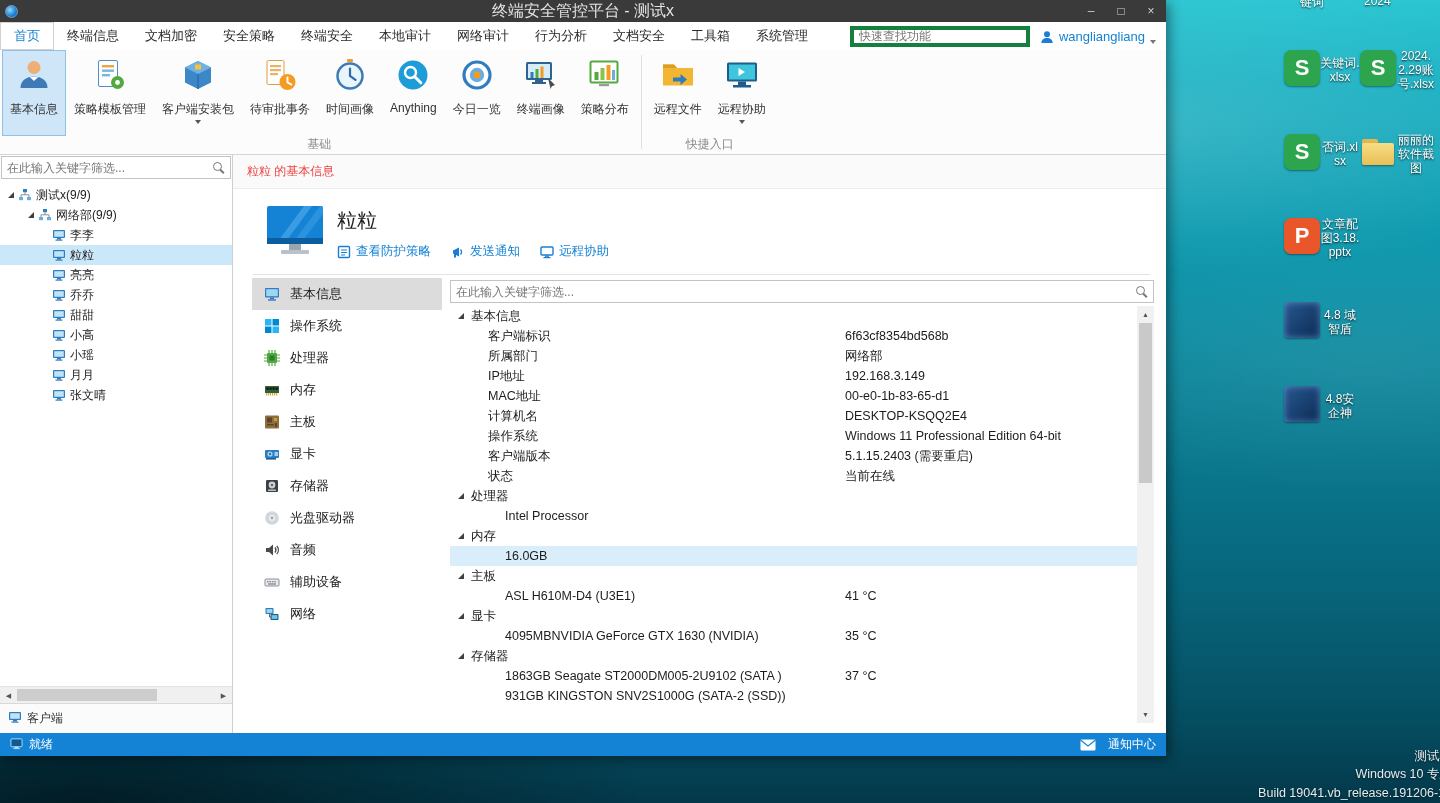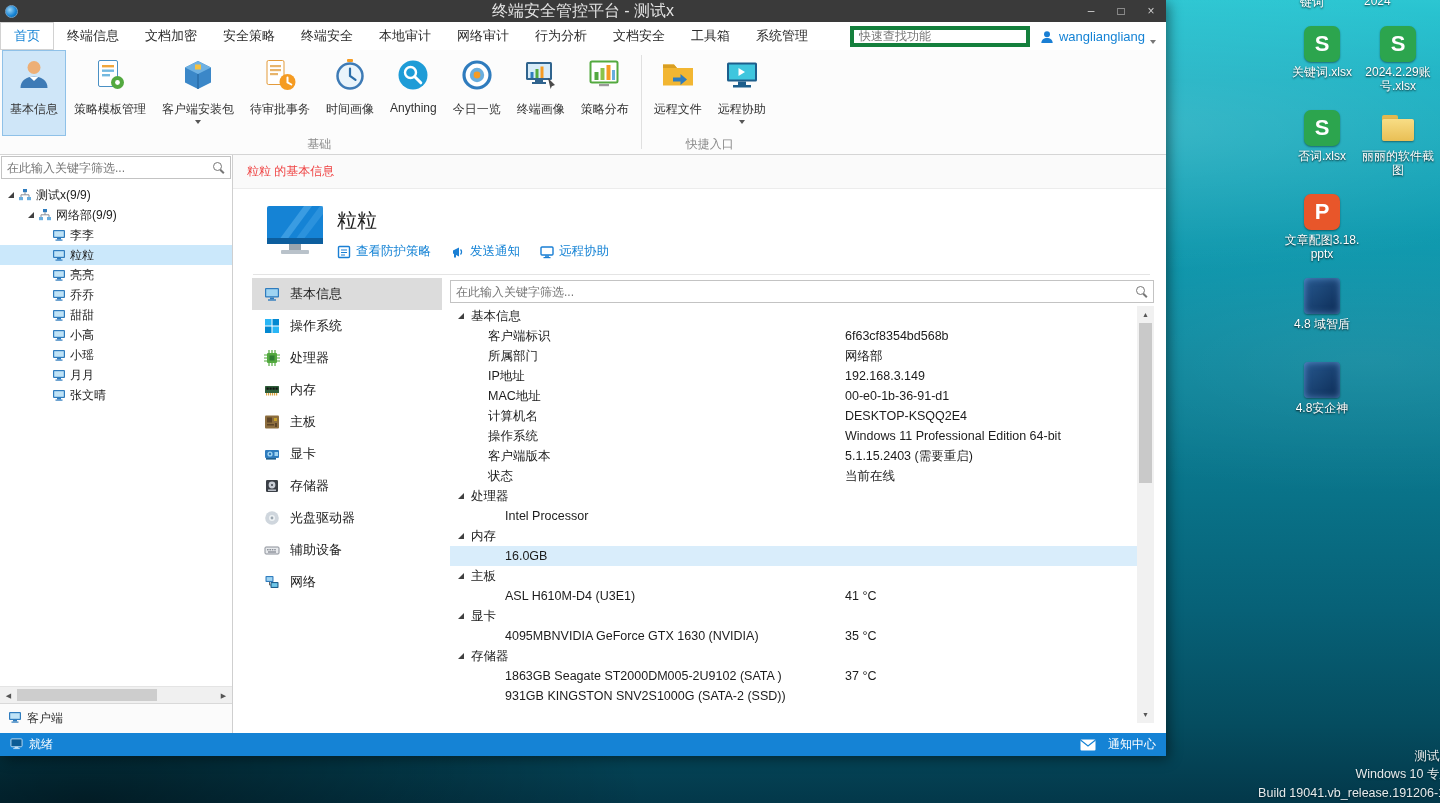--- a/index.html
+++ b/index.html
@@ -12,21 +12,21 @@
     background:linear-gradient(180deg,#2cc6d2 0%,#17b0c2 10%,#10a2b6 22%,#0d93a9 35%,#0b8399 48%,#097288 62%,#076177 76%,#054d60 90%,#03384a 100%); }
   .desktop-bg::before { content:""; position:absolute; inset:0;
     background:radial-gradient(900px 240px at 78% 16%, rgba(255,255,255,.16), transparent 60%),
                radial-gradient(700px 220px at 95% 45%, rgba(255,255,255,.08), transparent 60%),
                radial-gradient(800px 300px at 6% 100%, rgba(0,0,0,.5), transparent 70%); }
   .dtop { position:absolute; top:-6px; left:1300px; display:flex; gap:40px; color:#fff;
     text-shadow:0 1px 2px rgba(0,0,0,.8); }
   .dcol { position:absolute; width:76px; display:flex; flex-direction:column; }
   .dcol1 { left:1284px; top:26px; }
   .dcol2 { left:1360px; top:26px; }
-  .dicon { height:84px; display:flex; flex-direction:column; align-items:center; }
+  .dicon { height:84px; display:flex; align-items:center; }
   .dglyph { width:36px; height:36px; position:relative; flex:0 0 auto; }
   .dicon .dlabel2 { margin-top:3px; font-size:12px; color:#fff; text-align:center;
     text-shadow:0 1px 2px rgba(0,0,0,.85); line-height:14px; word-break:break-all; max-width:76px; }
   .dicon[data-type="xlsx"] .dglyph { background:#2ca54e; border-radius:7px; box-shadow:0 1px 2px rgba(0,0,0,.4); }
   .dicon[data-type="xlsx"] .dglyph::before { content:"S"; position:absolute; inset:0; display:flex;
     align-items:center; justify-content:center; color:#fff; font-size:22px; font-weight:bold; }
   .dicon[data-type="pptx"] .dglyph { background:#e8562a; border-radius:7px; box-shadow:0 1px 2px rgba(0,0,0,.4); }
   .dicon[data-type="pptx"] .dglyph::before { content:"P"; position:absolute; inset:0; display:flex;
     align-items:center; justify-content:center; color:#fff; font-size:22px; font-weight:bold; }
   .dicon[data-type="folder"] .dglyph::before { content:""; position:absolute; left:2px; top:5px;
@@ -660,20 +660,27 @@
           <div class="catitem">
             <svg width="16" height="16" viewBox="0 0 16 16">
                 <circle cx="8" cy="8" r="6.8" fill="#cfd6dd"></circle>
                 <circle cx="8" cy="8" r="3" fill="#eef2f5"></circle>
                 <circle cx="8" cy="8" r="1.4" fill="#9aa5ae"></circle>
               </svg>
             <span>光盘驱动器</span>
           </div>
           <div class="catitem">
             <svg width="16" height="16" viewBox="0 0 16 16">
+                <path d="M2 6v4h3l4 3.5v-11L5 6z" fill="#4a4a4a"></path>
+                <path d="M11 5.5a4 4 0 010 5M12.8 3.8a6.5 6.5 0 010 8.4" stroke="#4a4a4a" stroke-width="1.3" fill="none"></path>
+              </svg>
+            <span>音频</span>
+          </div>
+          <div class="catitem">
+            <svg width="16" height="16" viewBox="0 0 16 16">
                 <rect x="1" y="5" width="14" height="7" rx="1" fill="#e8eaed" stroke="#8a8f98"></rect>
                 <g fill="#8a8f98">
                   <rect x="3" y="7" width="1.6" height="1.4"></rect>
                   <rect x="5.4" y="7" width="1.6" height="1.4"></rect>
                   <rect x="7.8" y="7" width="1.6" height="1.4"></rect>
                   <rect x="10.2" y="7" width="1.6" height="1.4"></rect>
                   <rect x="4" y="9.3" width="8" height="1.4"></rect>
                 </g>
               </svg>
             <span>辅助设备</span>
@@ -718,21 +725,21 @@
 
                 <div class="drow" data-type="row">
 
                   <span class="dlabel">IP地址</span>
                   <span class="dvalue">192.168.3.149</span>
                 </div>
 
                 <div class="drow" data-type="row">
 
                   <span class="dlabel">MAC地址</span>
-                  <span class="dvalue">00-e0-1b-36-91-d1</span>
+                  <span class="dvalue">00-e0-1b-83-65-d1</span>
                 </div>
 
                 <div class="drow" data-type="row">
 
                   <span class="dlabel">计算机名</span>
                   <span class="dvalue">DESKTOP-KSQQ2E4</span>
                 </div>
 
                 <div class="drow" data-type="row">
 

